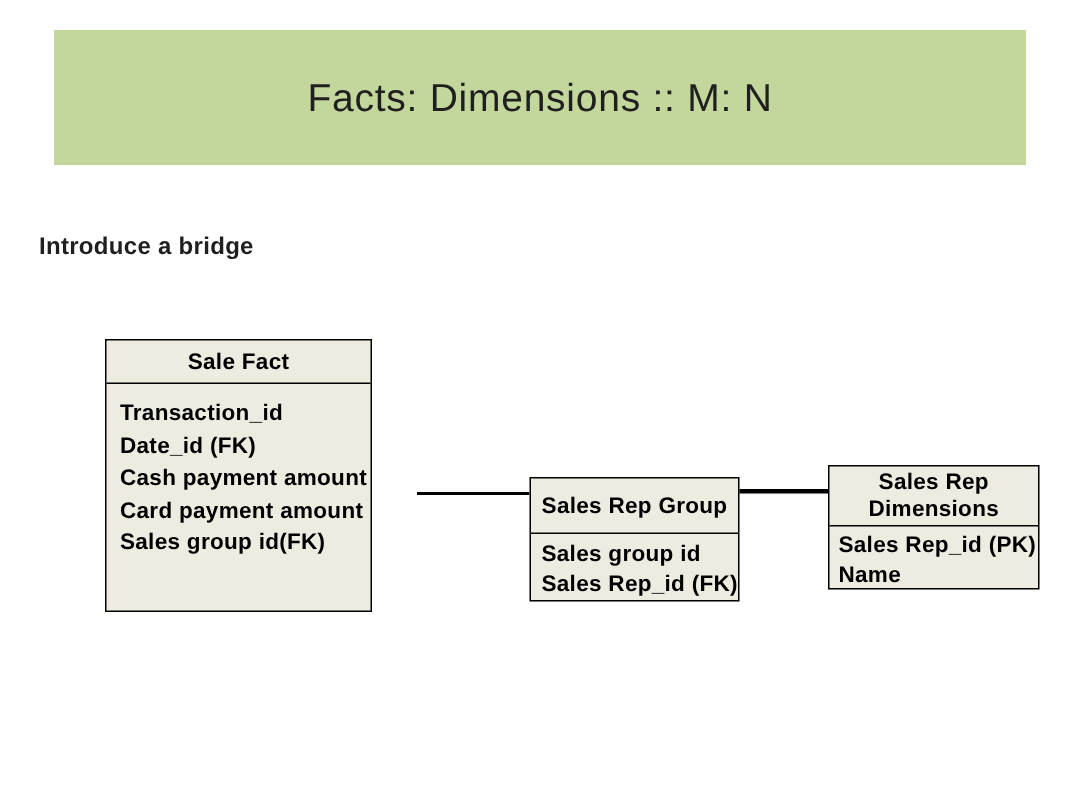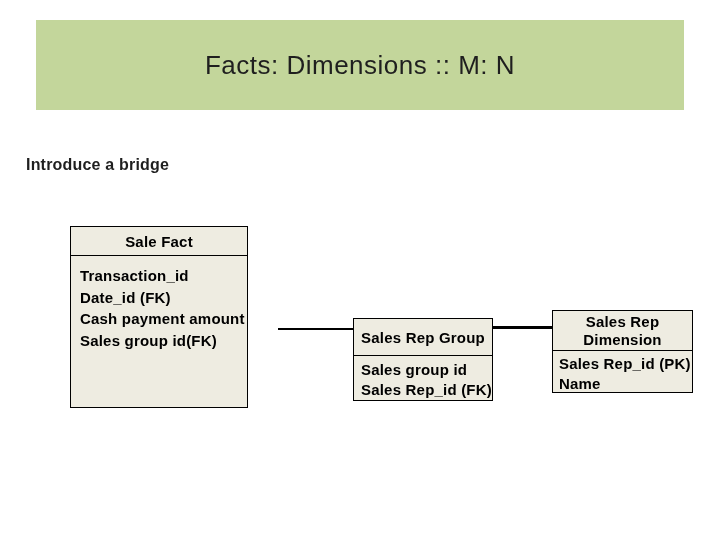--- a/index.html
+++ b/index.html
@@ -131,37 +131,38 @@
 </div>
 
 <div class="subtitle">Introduce a bridge</div>
 
 <div class="entity e-sale-fact">
   <div class="entity-header">Sale Fact</div>
   <div class="entity-fields">
     <div>Transaction_id</div>
     <div>Date_id (FK)</div>
     <div>Cash payment amount</div>
+    <div>Card payment amount</div>
     <div>Sales group id(FK)</div>
   </div>
 </div>
 
 <div class="connector connector-a"></div>
 
 <div class="entity e-rep-group">
   <div class="entity-header">Sales Rep Group</div>
   <div class="entity-fields">
     <div>Sales group id</div>
     <div>Sales Rep_id (FK)</div>
   </div>
 </div>
 
 <div class="connector connector-b"></div>
 
 <div class="entity e-rep-dim">
   <div class="entity-header">
-    <div class="hdr-inner">Sales Rep Dimension</div>
+    <div class="hdr-inner">Sales Rep Dimensions</div>
   </div>
   <div class="entity-fields">
     <div>Sales Rep_id (PK)</div>
     <div>Name</div>
   </div>
 </div>
 
 </body></html>

